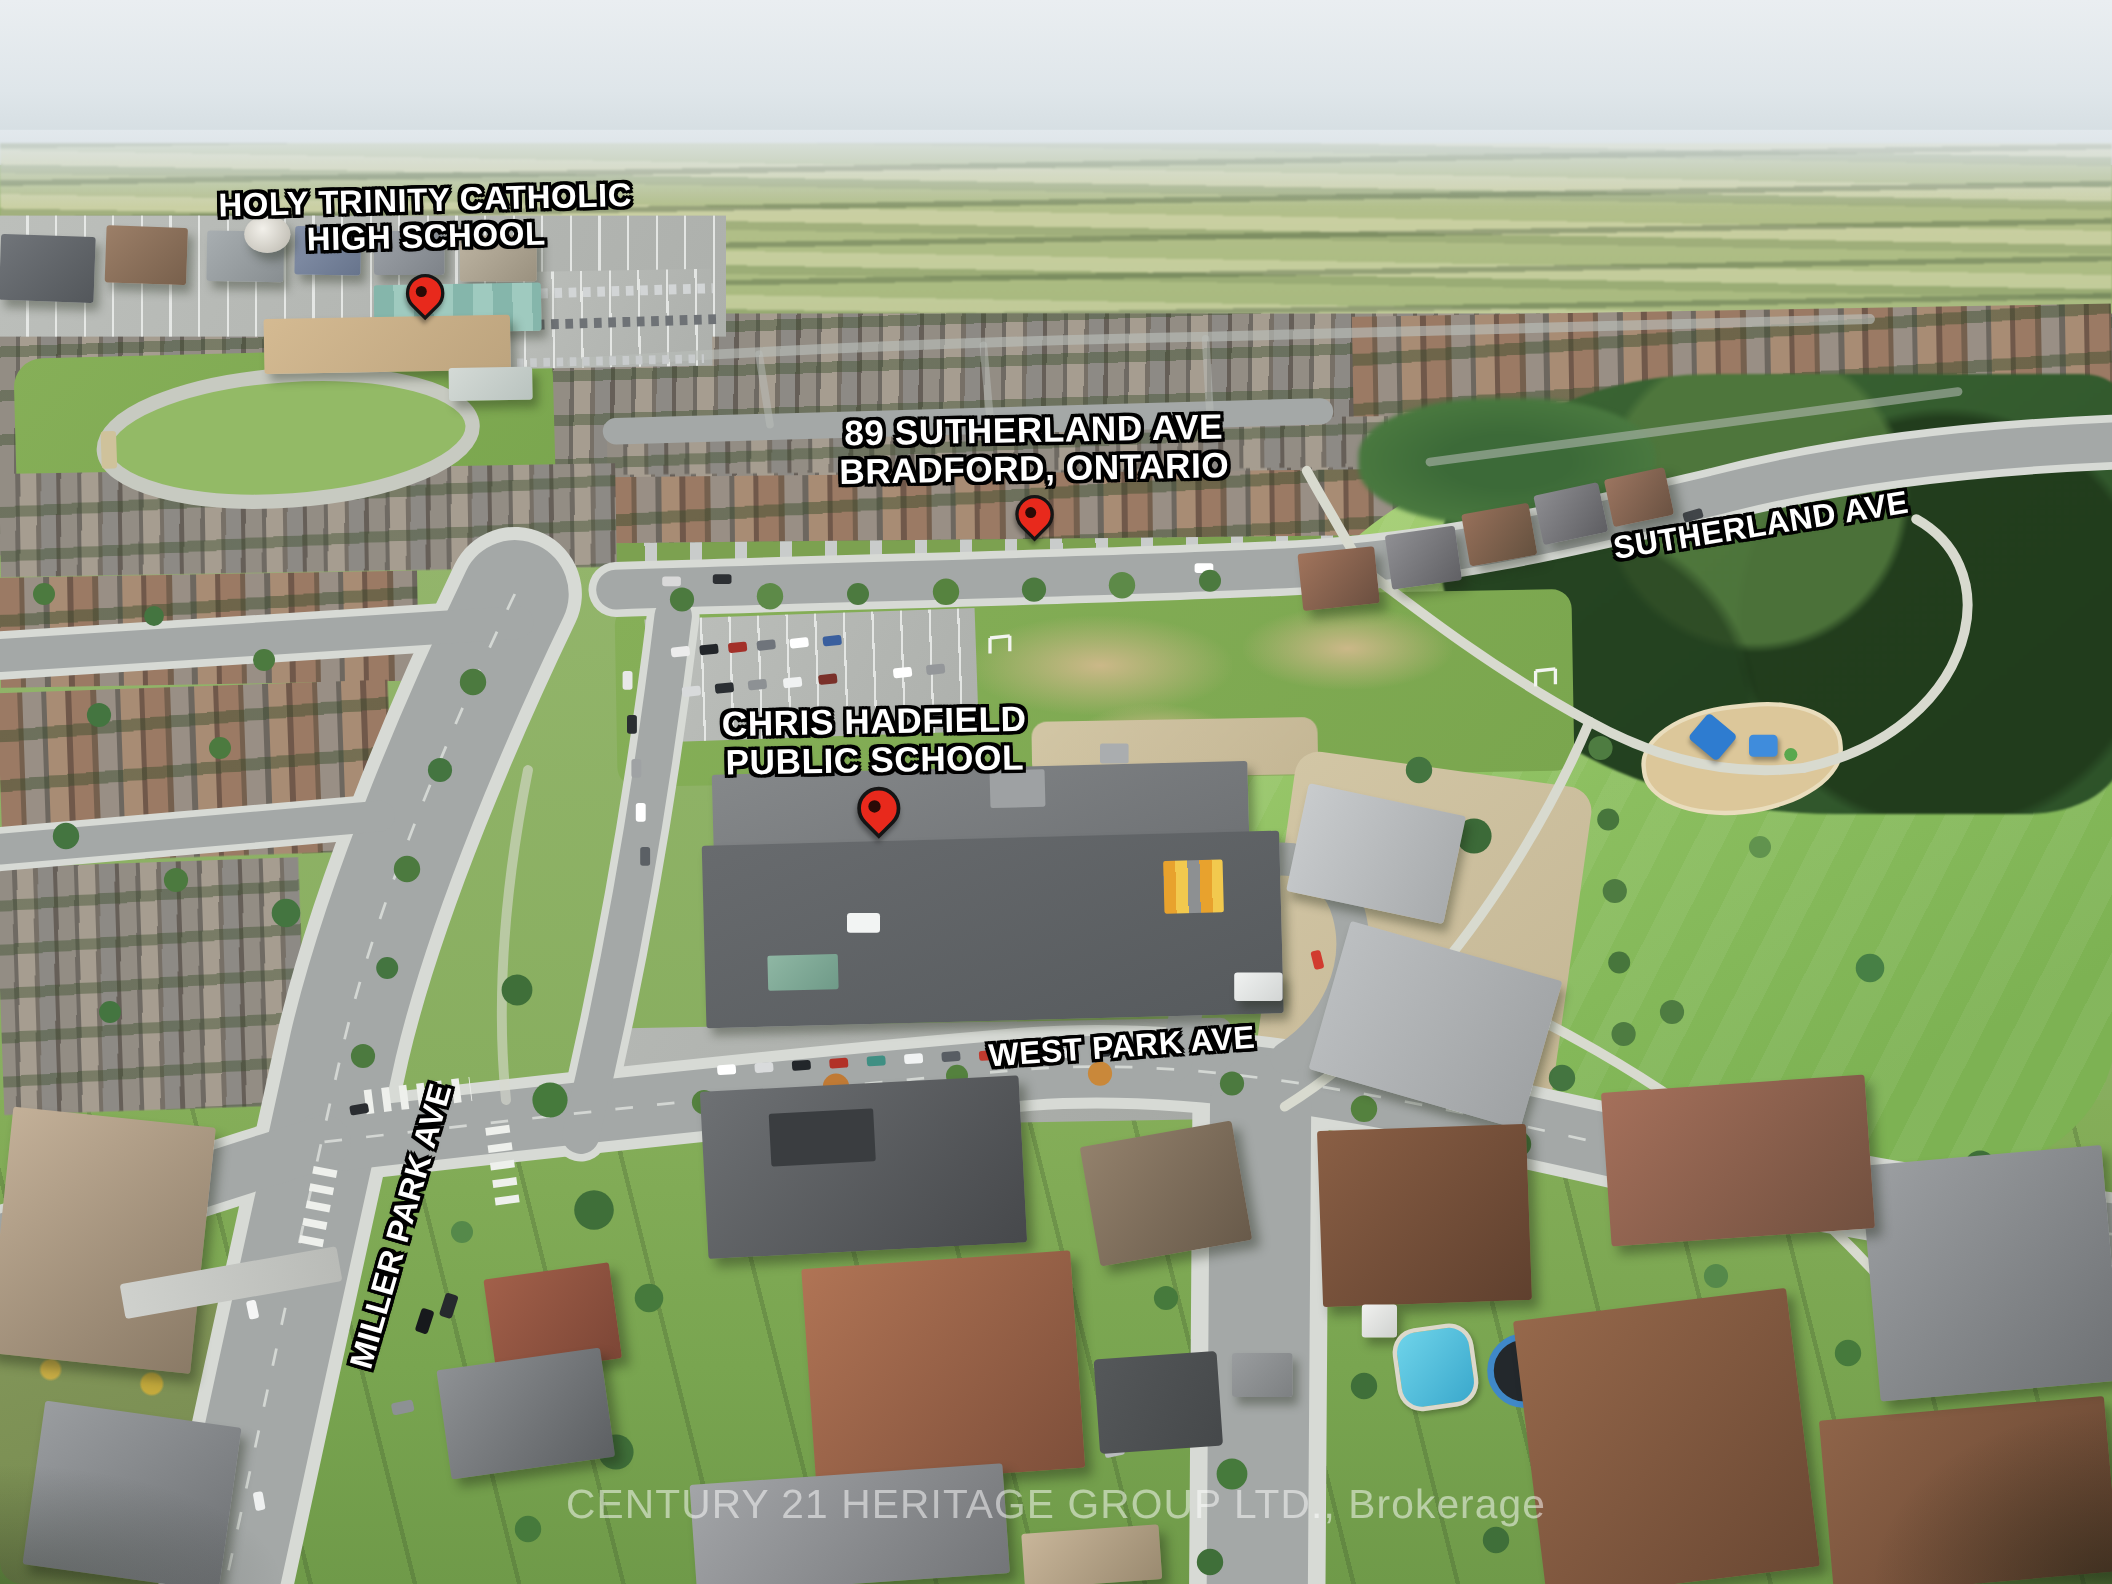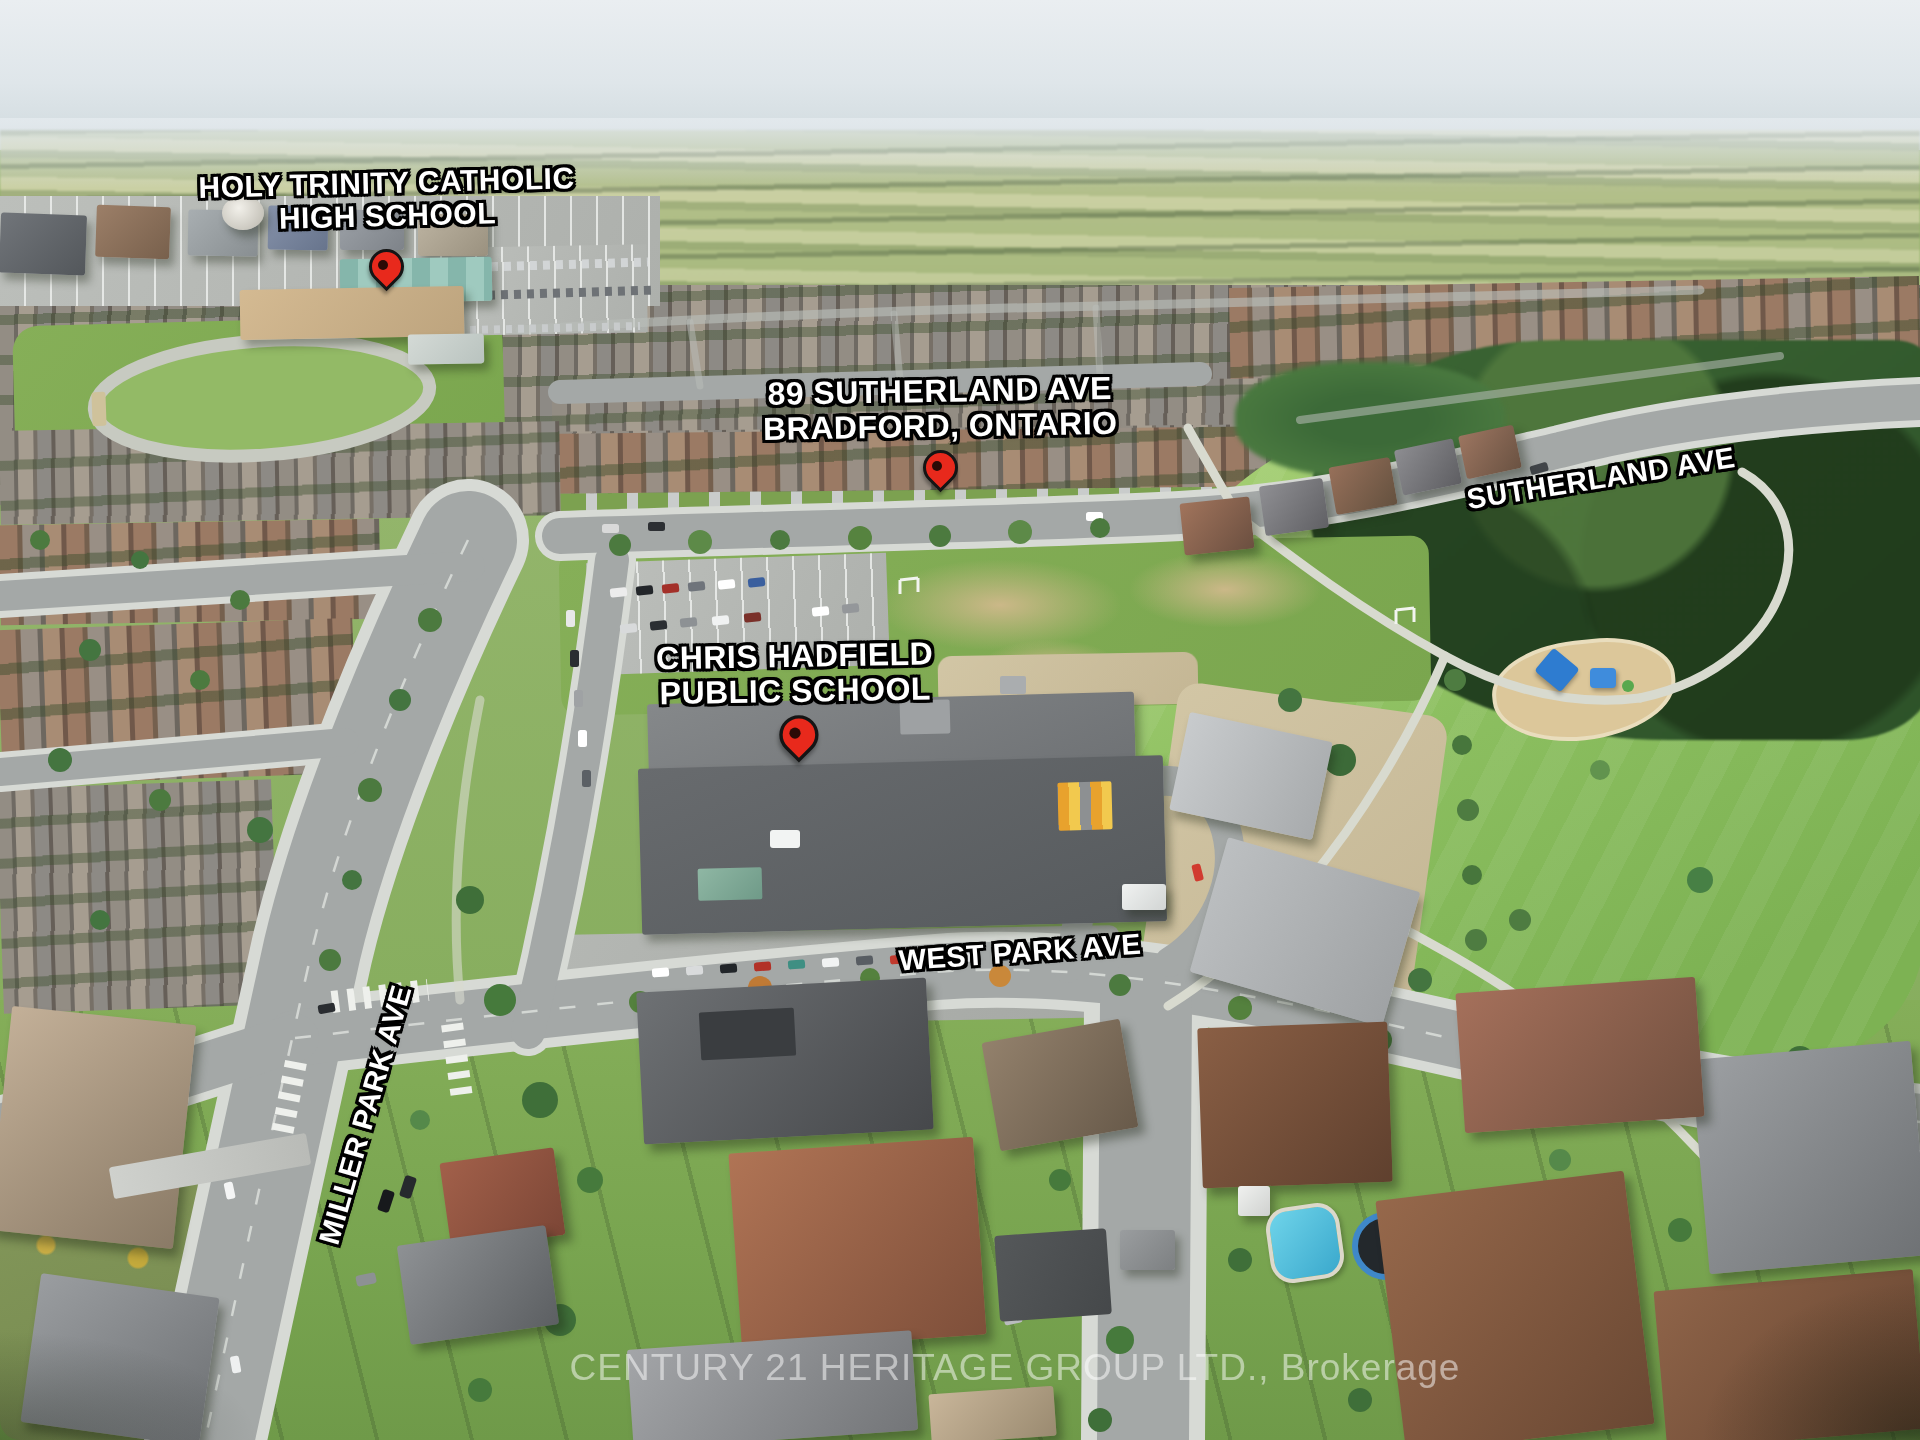--- a/index.html
+++ b/index.html
@@ -75,21 +75,21 @@
   .lbl-l{font-size:32px;}
   .lbl-street{font-size:29px;}
   .pin{position:absolute;width:34px;height:50px;z-index:50;
        transform:translate(-50%,-100%) scale(var(--ps,1));transform-origin:50% 100%;}
   .pin-body{position:absolute;left:50%;top:2px;width:29px;height:29px;margin-left:-14.5px;
        background:var(--pin-red,#e8291c);border:3px solid var(--pin-outline,#151515);
        border-radius:50% 50% 0 50%;transform:rotate(45deg);transform-origin:50% 50%;
        box-shadow:2px 3px 4px rgba(0,0,0,.35);}
   .pin-dot{position:absolute;left:50%;top:13px;width:10px;height:10px;margin-left:-5px;
        border-radius:50%;background:var(--pin-dot,#2b0a06);z-index:2;}
-  .watermark{position:absolute;left:1015px;top:1368px;transform:translate(-50%,-50%);
+  .watermark{position:absolute;left:960px;top:1368px;transform:translate(-50%,-50%);
        font-size:37px;font-weight:400;letter-spacing:1px;color:var(--watermark-color,rgba(255,255,255,.5));
        white-space:nowrap;z-index:45;}
   .shade{pointer-events:none;}
 </style>
 </head>
 <body>
 
 <div class="scene">
 
   <div class="abs sky"></div>

